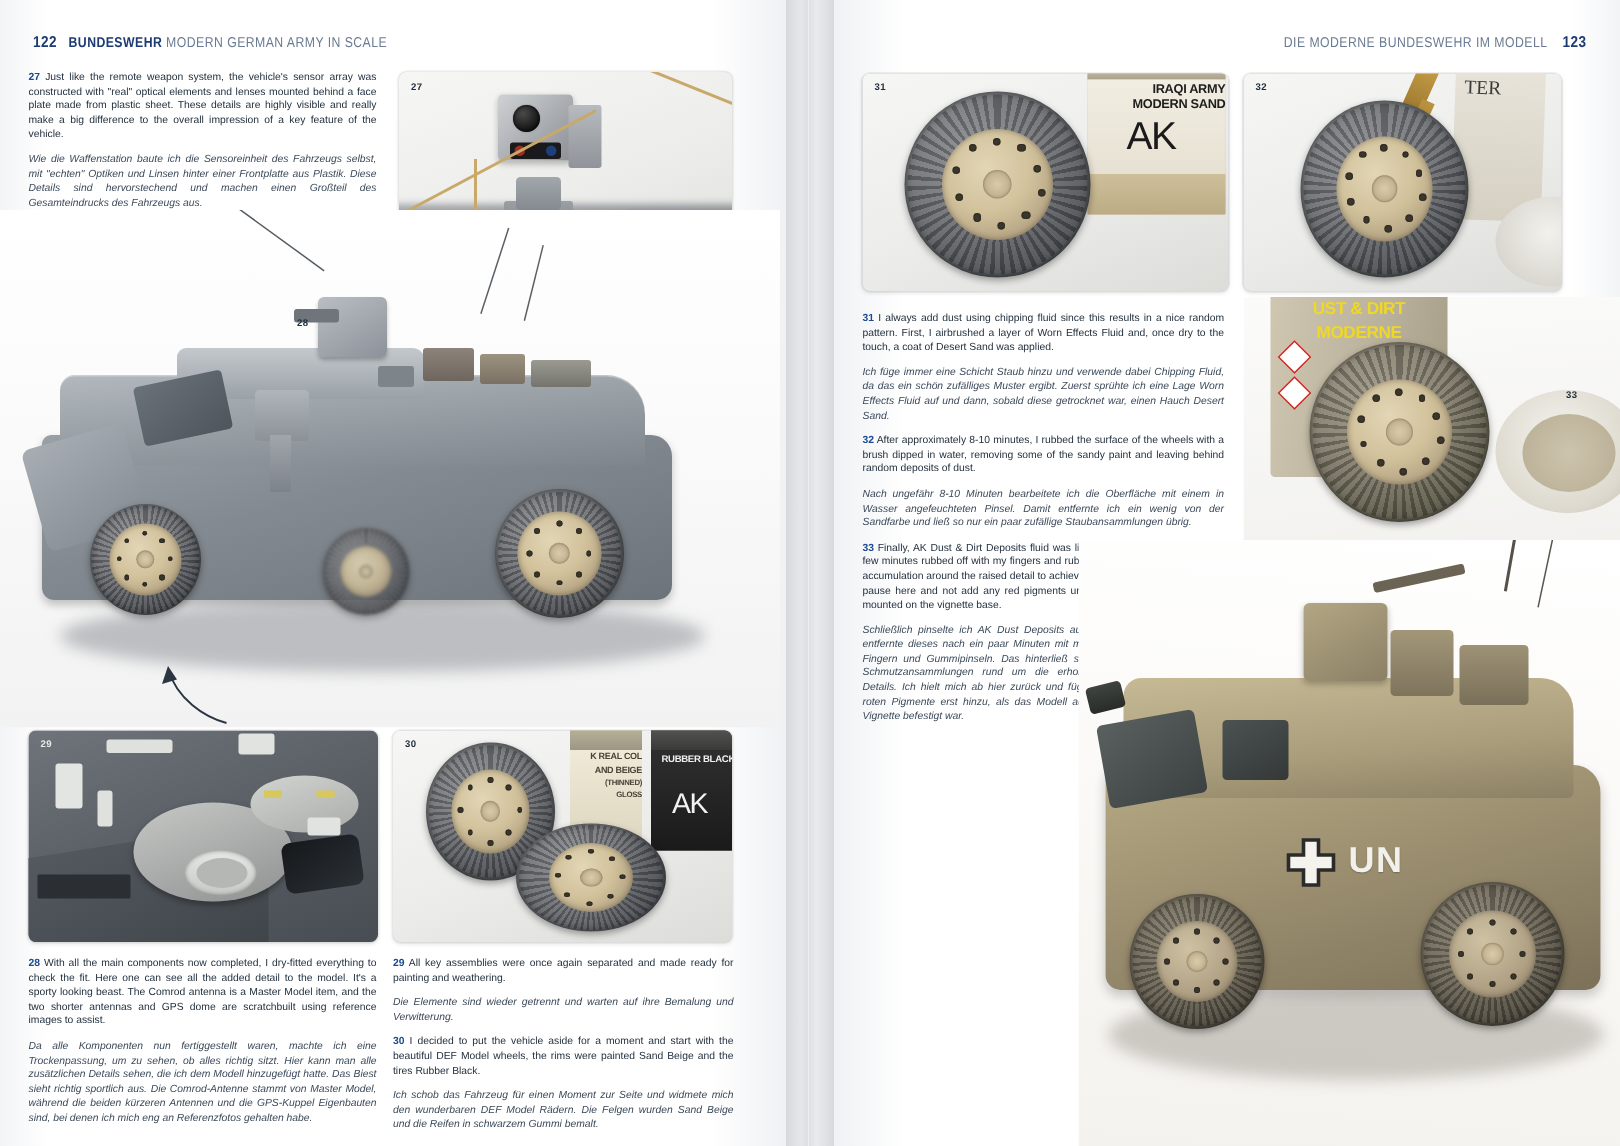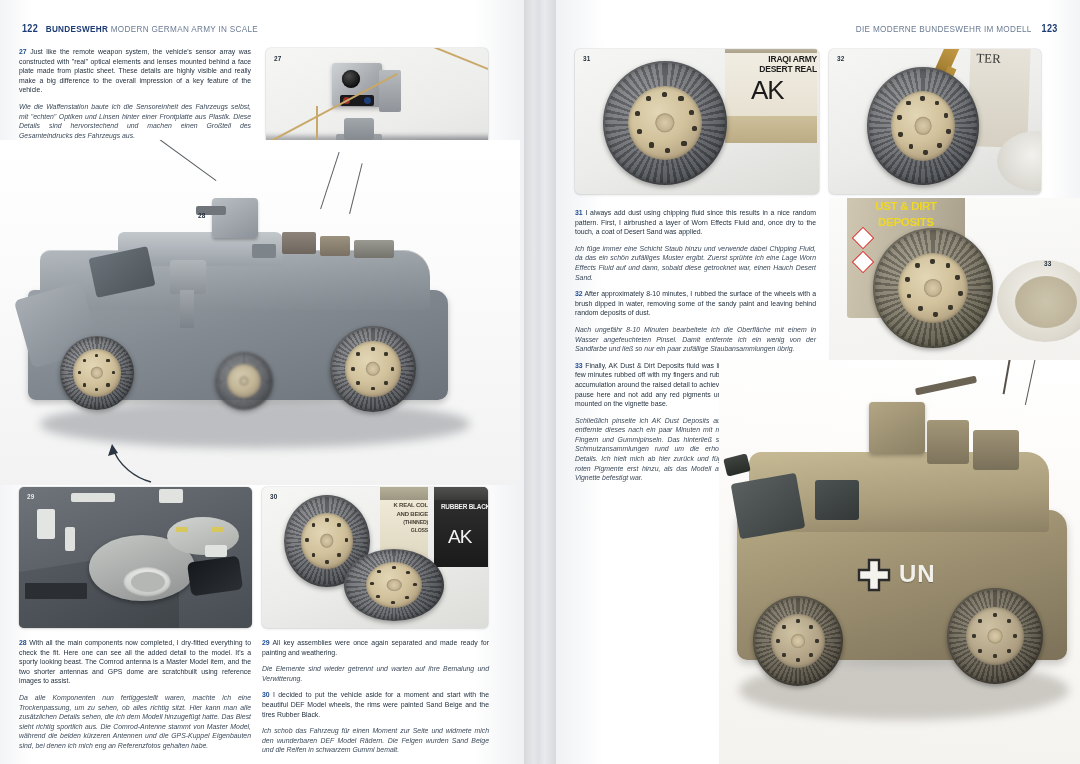--- a/index.html
+++ b/index.html
@@ -366,21 +366,21 @@
         <span class="folio">123</span>
       </div>
 
       <div class="photo framed" style="left:36px; top:49px; width:244px; height:145px;">
         <div class="sc bg-white"></div>
 
         <div class="jar" style="left:150px; top:-4px; width:92px; height:98px; background:linear-gradient(#d6cbae,#bfb393);">
           <div class="cap" style="height:8%; background:linear-gradient(#c9c2ab,#a9a18a);"></div>
           <div class="label" style="top:8%; background:linear-gradient(#f1ede2,#e2dccb);">
             <div class="ltxt" style="top:2px; font-size:8.5px; color:#1d1d1d;">IRAQI ARMY</div>
-            <div class="ltxt" style="top:12px; font-size:8.5px; color:#1d1d1d;">DESERT REAL</div>
+            <div class="ltxt" style="top:12px; font-size:8.5px; color:#1d1d1d;">MODERN SAND</div>
             <div class="ak-logo" style="left:26px; top:22px; font-size:26px; color:#1a1a1a;">AK</div>
             <div class="hz" style="left:0; right:0; bottom:0; height:30%; background:linear-gradient(#cdbf9a,#bcac85);"></div>
           </div>
         </div>
 
         <div class="tire" style="left:28px; top:12px; width:124px; height:124px;">
           <div class="tread"></div>
           <div class="rim" style="left:20%; top:20%; width:60%; height:60%;">
             <div class="hub"></div>
             <div class="bolt" style="left:46%; top:8%;"></div>
@@ -428,21 +428,21 @@
           </div>
         </div>
         <div class="tag" style="left:8px; top:6px;">32</div>
       </div>
 
       <div class="photo" style="left:290px; top:198px; width:251px; height:202px; background:transparent; border-radius:0;">
         <div class="sc" style="background:linear-gradient(175deg,#fbfbfa,#f0efec);"></div>
 
         <div class="hz" style="left:18px; top:-6px; width:118px; height:126px; background:linear-gradient(100deg,#cfc7b2,#b8b09a 60%,#a39b86); border-radius:3px;">
           <div style="position:absolute; left:0; right:0; top:8px; text-align:center; font-size:11.5px; font-weight:bold; color:#efd825; font-family:'Liberation Sans Narrow','Liberation Sans',sans-serif; letter-spacing:-.3px;">UST &amp; DIRT</div>
-          <div style="position:absolute; left:0; right:0; top:24px; text-align:center; font-size:11.5px; font-weight:bold; color:#efd825; font-family:'Liberation Sans Narrow','Liberation Sans',sans-serif; letter-spacing:-.3px;">DEPOSITS</div>
+          <div style="position:absolute; left:0; right:0; top:24px; text-align:center; font-size:11.5px; font-weight:bold; color:#efd825; font-family:'Liberation Sans Narrow','Liberation Sans',sans-serif; letter-spacing:-.3px;">MODERNE</div>
           <div class="hz" style="left:8px; top:38px; width:16px; height:16px; background:#fff; border:1.5px solid #cf2b22; transform:rotate(45deg);"></div>
           <div class="hz" style="left:8px; top:62px; width:16px; height:16px; background:#fff; border:1.5px solid #cf2b22; transform:rotate(45deg);"></div>
         </div>
 
         <div class="hz" style="left:168px; top:62px; width:96px; height:82px; border-radius:50%;
              background:radial-gradient(circle at 45% 40%,#f4f3ef,#ddd9ce 65%,#c0bbae);"></div>
         <div class="hz" style="left:186px; top:78px; width:62px; height:52px; border-radius:50%; background:radial-gradient(circle,#cdc4ad,#b7ad93);"></div>
 
         <div class="tire" style="left:44px; top:30px; width:120px; height:120px;
              background:radial-gradient(circle at 38% 32%,#a29c8b 0%,#857f6f 42%,#63604f 70%,#45433a 100%);">

